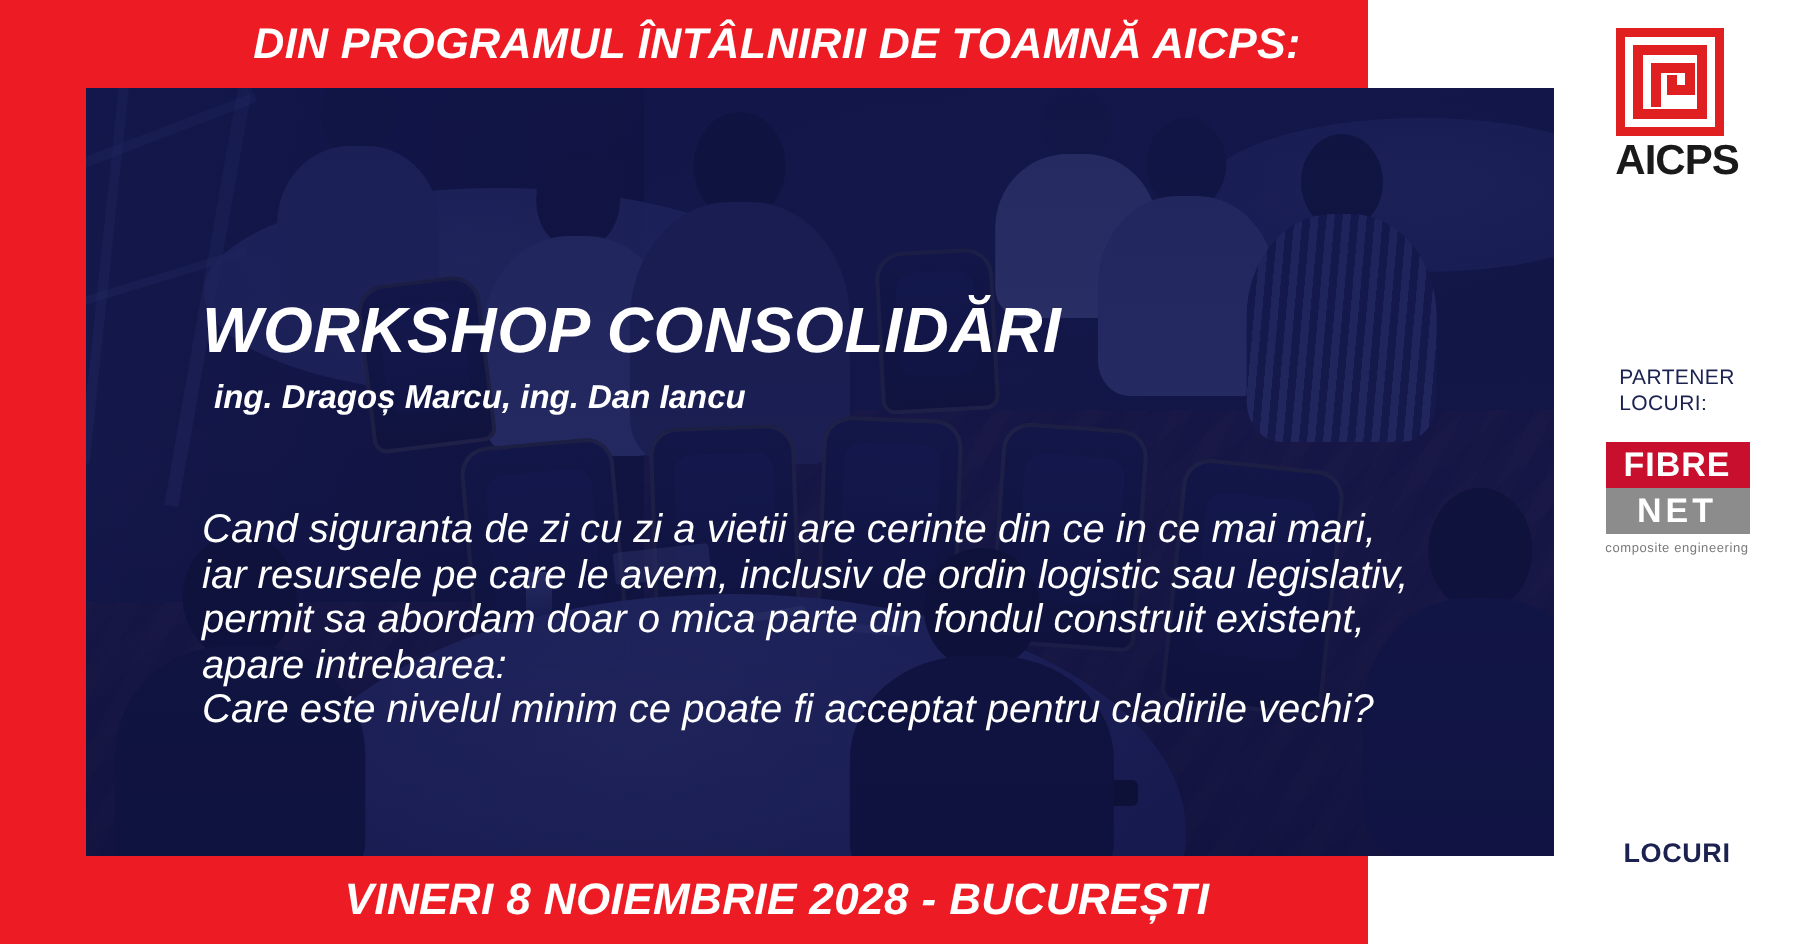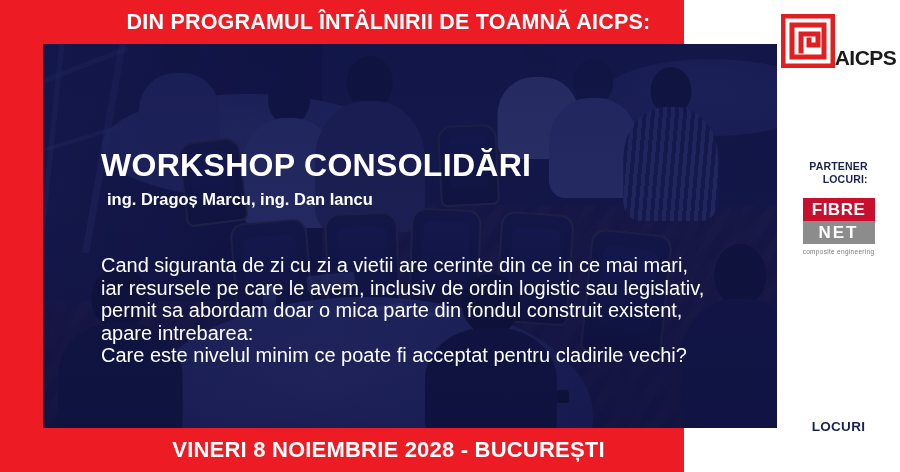--- a/index.html
+++ b/index.html
@@ -13,20 +13,21 @@
     position:relative;
     width:900px; height:472px;
     background:#ffffff;
   }
 
   
   .red-panel {
     position:absolute; left:0; top:0;
     width:684px; height:472px;
     background:#ED1C24;
+    font-style:italic;
   }
 
   .top-banner {
     position:absolute; left:0; top:0;
     width:777px; height:44px;
     display:flex; align-items:center; justify-content:center;
   }
   .top-banner-text {
     color:#ffffff;
     font-size:21.5px;
@@ -248,43 +249,43 @@
   .sidebar {
     position:absolute; left:777px; top:0;
     width:123px; height:472px;
     background:#ffffff;
     display:flex; flex-direction:column; align-items:center;
   }
 
   
   .aicps-block {
     margin-top:14px;
-    display:flex; align-items:flex-end;
+    display:flex; flex-direction:column; align-items:flex-start;
   }
   .aicps-mark { width:54px; height:54px; display:block; }
   .aicps-word {
     margin-top:2px;
     color:#1a1a1a;
     font-size:21px;
     font-weight:bold;
     letter-spacing:-0.5px;
     line-height:1;
   }
 
   
   .partner-block {
     margin-top:92px;
     display:flex; flex-direction:column; align-items:center;
   }
   .partner-label {
     color:#1b2250;
     font-size:10.5px;
-    font-weight:bold;
+    font-weight:normal;
     line-height:13px;
-    text-align:right;
+    text-align:left;
     letter-spacing:0.2px;
   }
   .fibrenet {
     margin-top:12px;
     width:72px;
     display:flex; flex-direction:column; align-items:center;
   }
   .fn-red {
     width:72px; height:23px;
     background:#C8102E;

